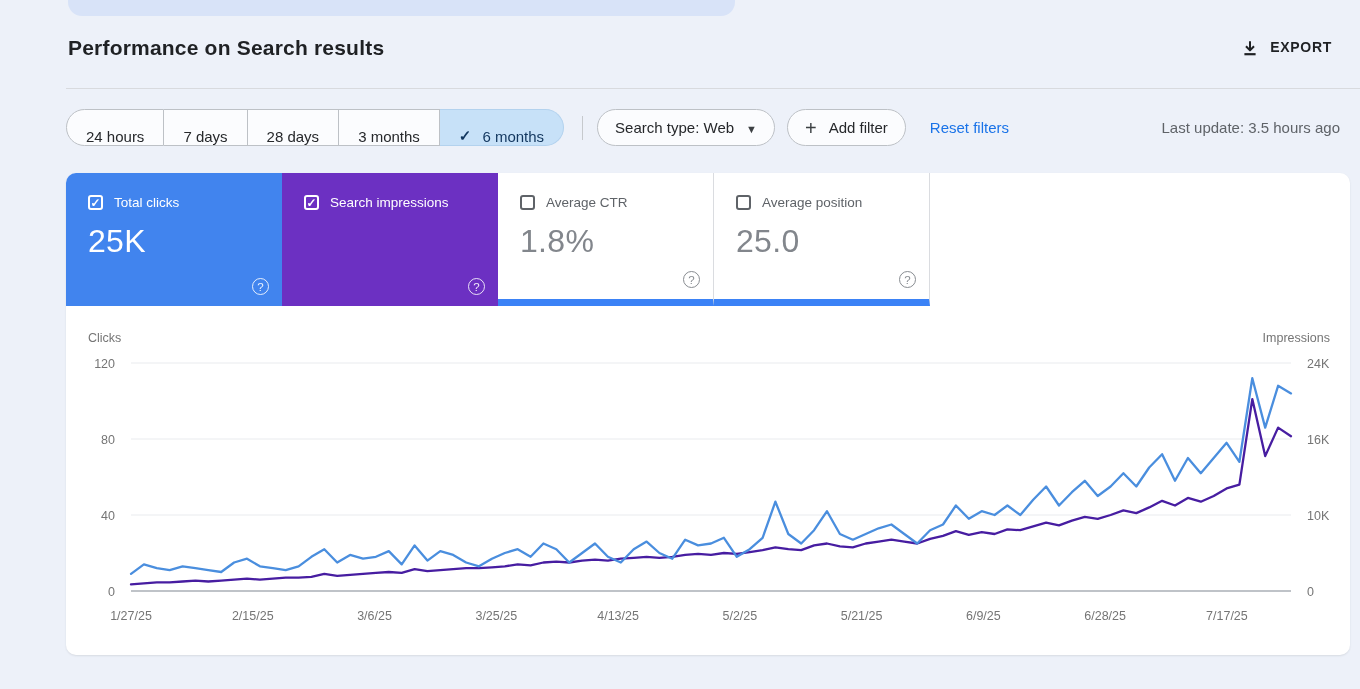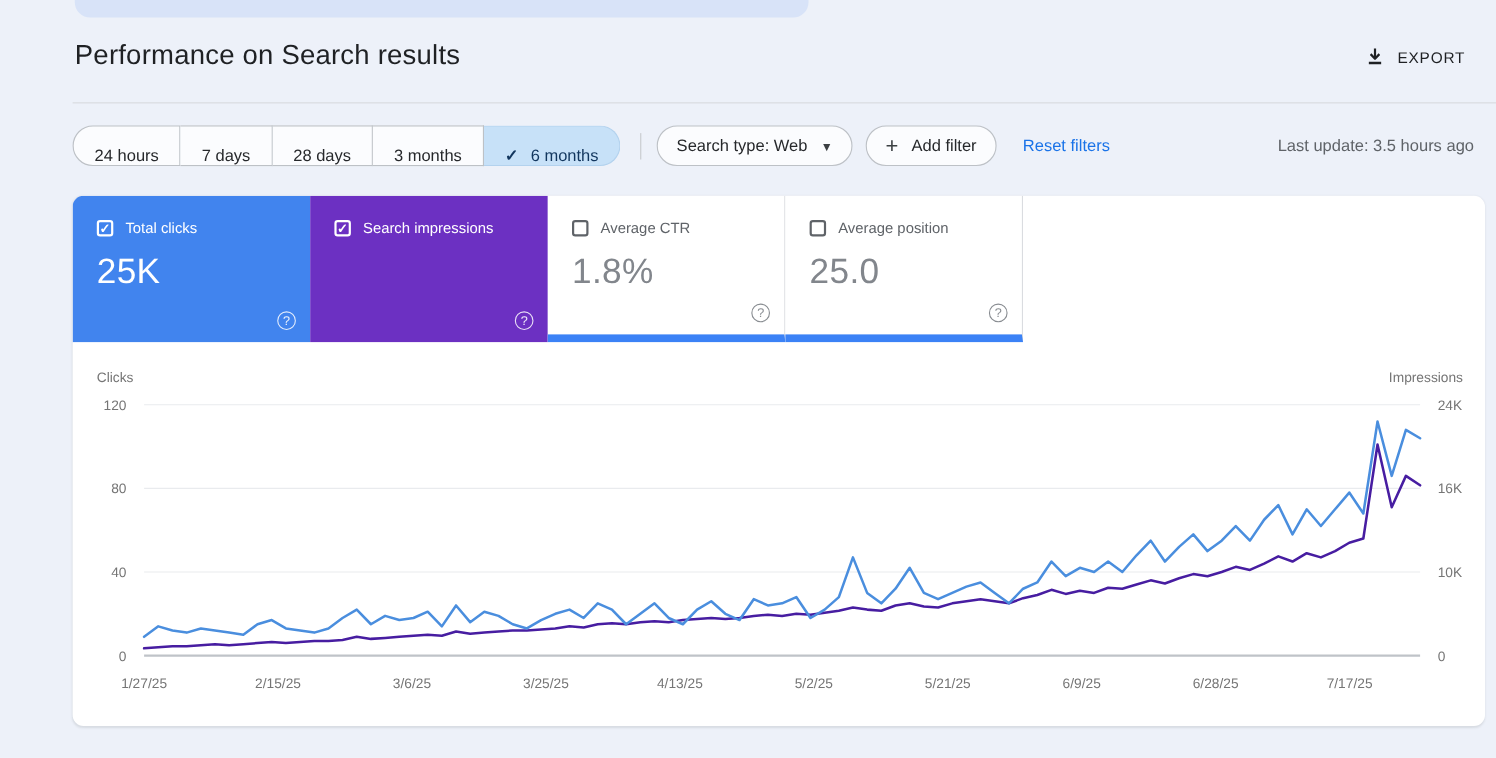--- a/index.html
+++ b/index.html
@@ -16,24 +16,24 @@
   .top-strip {
     position:absolute; left:68px; top:0;
     width:667px; height:16px;
     background:#d8e3f8;
     border-radius:0 0 14px 14px;
   }
   .header {
     display:flex; align-items:center; justify-content:space-between;
     padding:36px 22px 28px 68px;
   }
-  .page-title { font-size:25px; font-weight:400; letter-spacing:.2px; color:#1f2124; }
+  .page-title { font-size:21px; font-weight:700; letter-spacing:.2px; color:#1f2124; }
   .export-btn {
-    display:flex; align-items:flex-end; gap:11px;
-    font-size:14px; font-weight:400; letter-spacing:.7px; color:#1f2124;
+    display:flex; align-items:flex-start; gap:11px;
+    font-size:14px; font-weight:700; letter-spacing:.7px; color:#1f2124;
     cursor:pointer; background:none; border:none; font-family:inherit;
   }
   .export-icon { width:18px; height:18px; display:block; }
   .divider { height:1px; background:#d8dade; margin-left:66px; }
 
   .toolbar { display:flex; align-items:center; padding:20px 20px 0 66px; }
   .seg-group { display:flex; }
   .chip-seg {
     display:flex; align-items:flex-end;
     height:37px; padding:0 19px;

